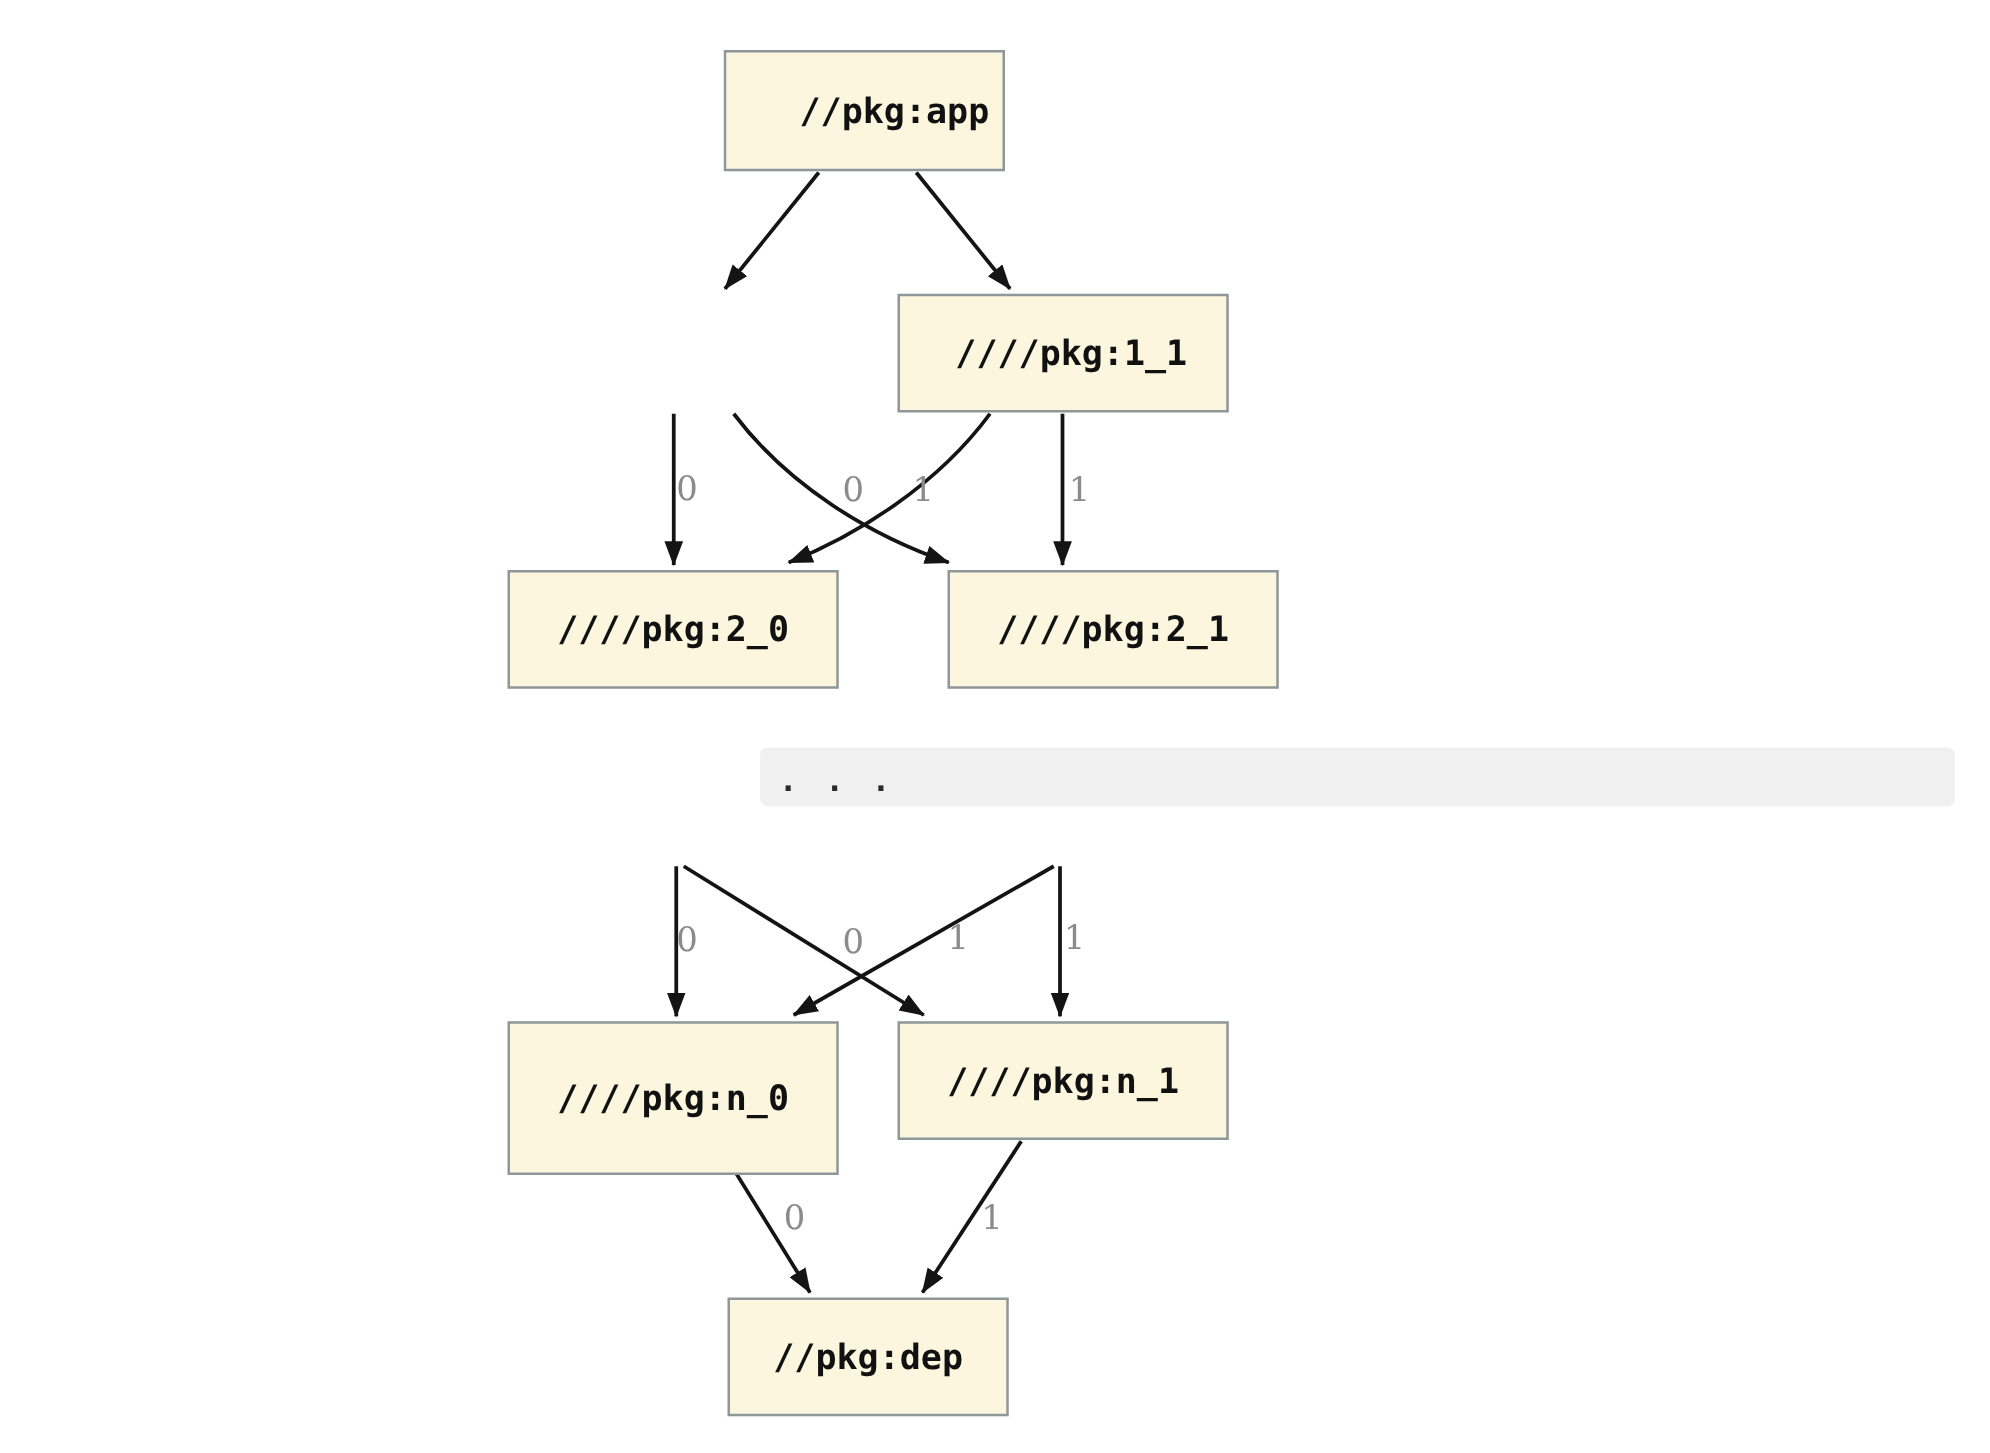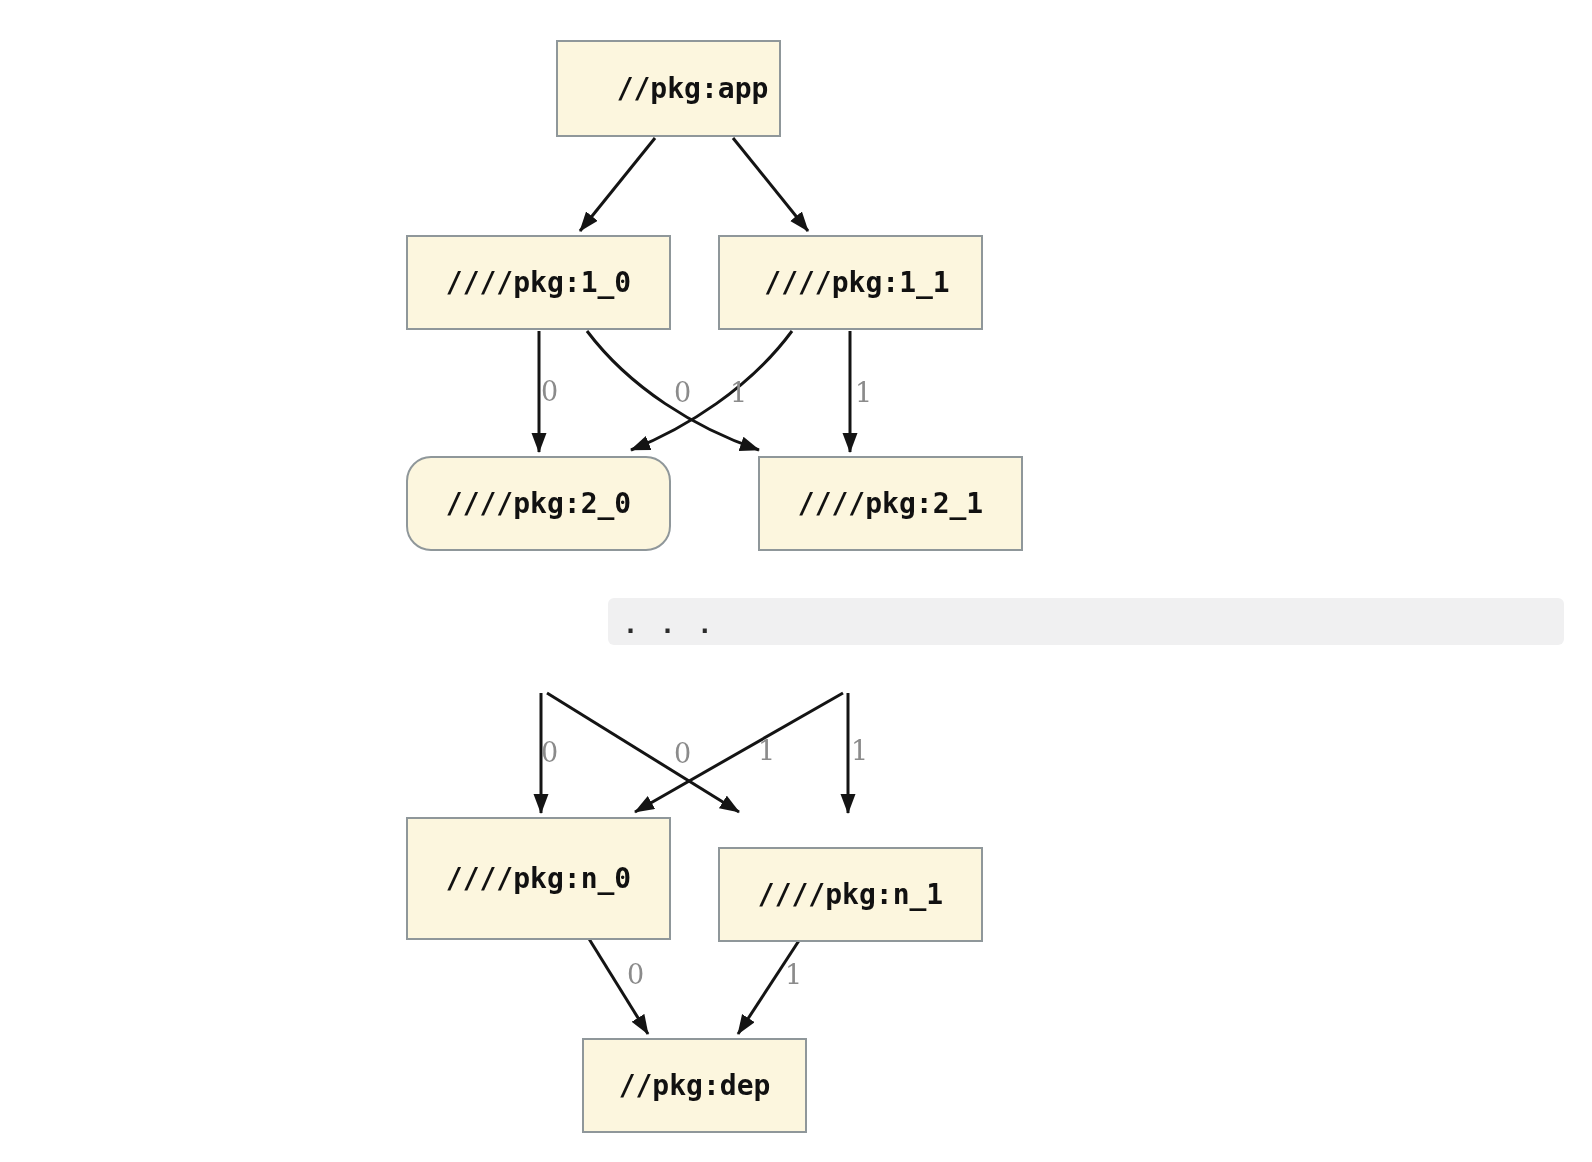--- a/index.html
+++ b/index.html
@@ -37,27 +37,27 @@
     justify-content: center;
   }
   .node .label {
     font-family: "DejaVu Sans Mono", monospace;
     font-weight: bold;
     font-size: 28px;
     color: #111111;
     letter-spacing: 0px;
     white-space: nowrap;
   }
-  .node-app  { left: 556px; top: 40px;   width: 225px; height: 97px; padding-left: 48px; }
+  .node-app  { left: 579px; top: 40px;   width: 225px; height: 97px; padding-left: 48px; }
   .node-1_0  { left: 406px; top: 235px;  width: 265px; height: 95px; }
   .node-1_1  { left: 718px; top: 235px;  width: 265px; height: 95px; padding-left: 13px; }
-  .node-2_0  { left: 406px; top: 456px;  width: 265px; height: 95px; border-radius: 25px; }
+  .node-2_0  { left: 406px; top: 456px;  width: 265px; height: 95px; }
   .node-2_1  { left: 718px; top: 456px;  width: 265px; height: 95px; margin-left: 40px; }
   .node-n_0  { left: 406px; top: 817px;  width: 265px; height: 123px; }
-  .node-n_1  { left: 718px; top: 817px;  width: 265px; height: 95px; margin-top: 30px; }
+  .node-n_1  { left: 718px; top: 817px;  width: 265px; height: 95px; }
   .node-dep  { left: 582px; top: 1038px; width: 225px; height: 95px; text-align: right; }
 
   .ellipsis-band {
     position: absolute;
     left: 608px;
     top: 598px;
     width: 956px;
     height: 47px;
     background: #f0f0f1;
     border-radius: 6px;
@@ -117,23 +117,20 @@
     <path class="edge" d="M843,693 L635,812" marker-end="url(#arrow)"></path>
     <path class="edge" d="M848,693 L848,813" marker-end="url(#arrow)"></path>
 
     <path class="edge" d="M573,913 L648,1034" marker-end="url(#arrow)"></path>
     <path class="edge" d="M817,913 L738,1034" marker-end="url(#arrow)"></path>
   </svg>
 
   <div class="node node-app">
     <span class="label">//pkg:app</span>
   </div>
-  <div class="node node-1_0">
-    <span class="label">////pkg:1_0</span>
-  </div>
   <div class="node node-1_1">
     <span class="label">////pkg:1_1</span>
   </div>
   <div class="node node-2_0">
     <span class="label">////pkg:2_0</span>
   </div>
   <div class="node node-2_1">
     <span class="label">////pkg:2_1</span>
   </div>
   <div class="node node-n_0">

